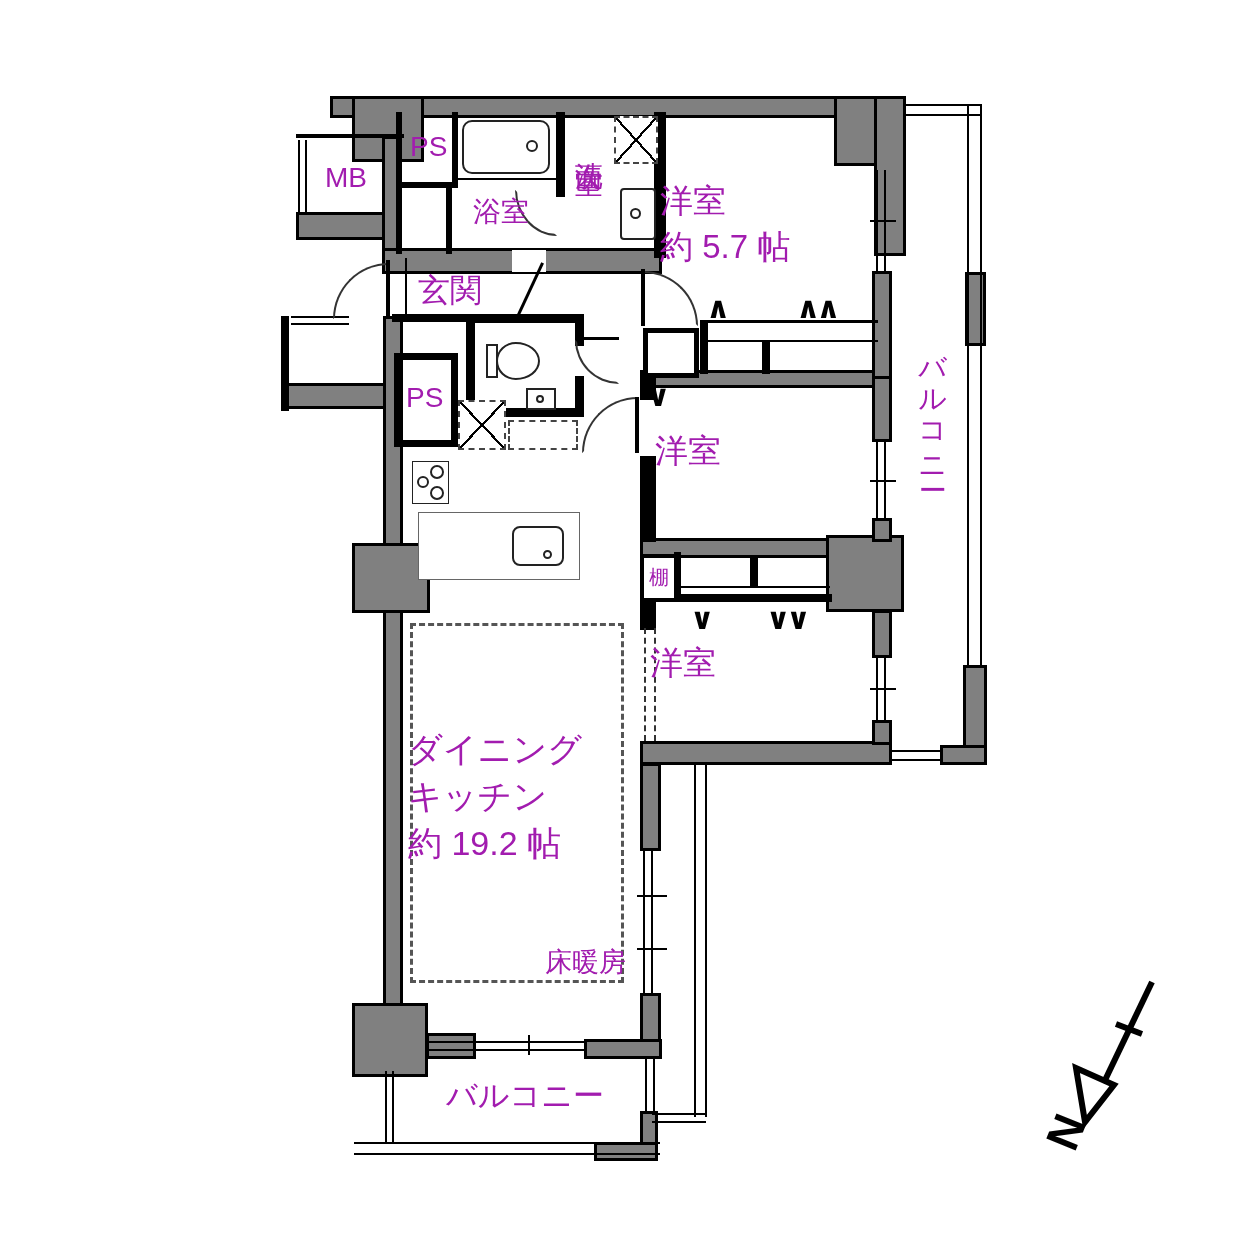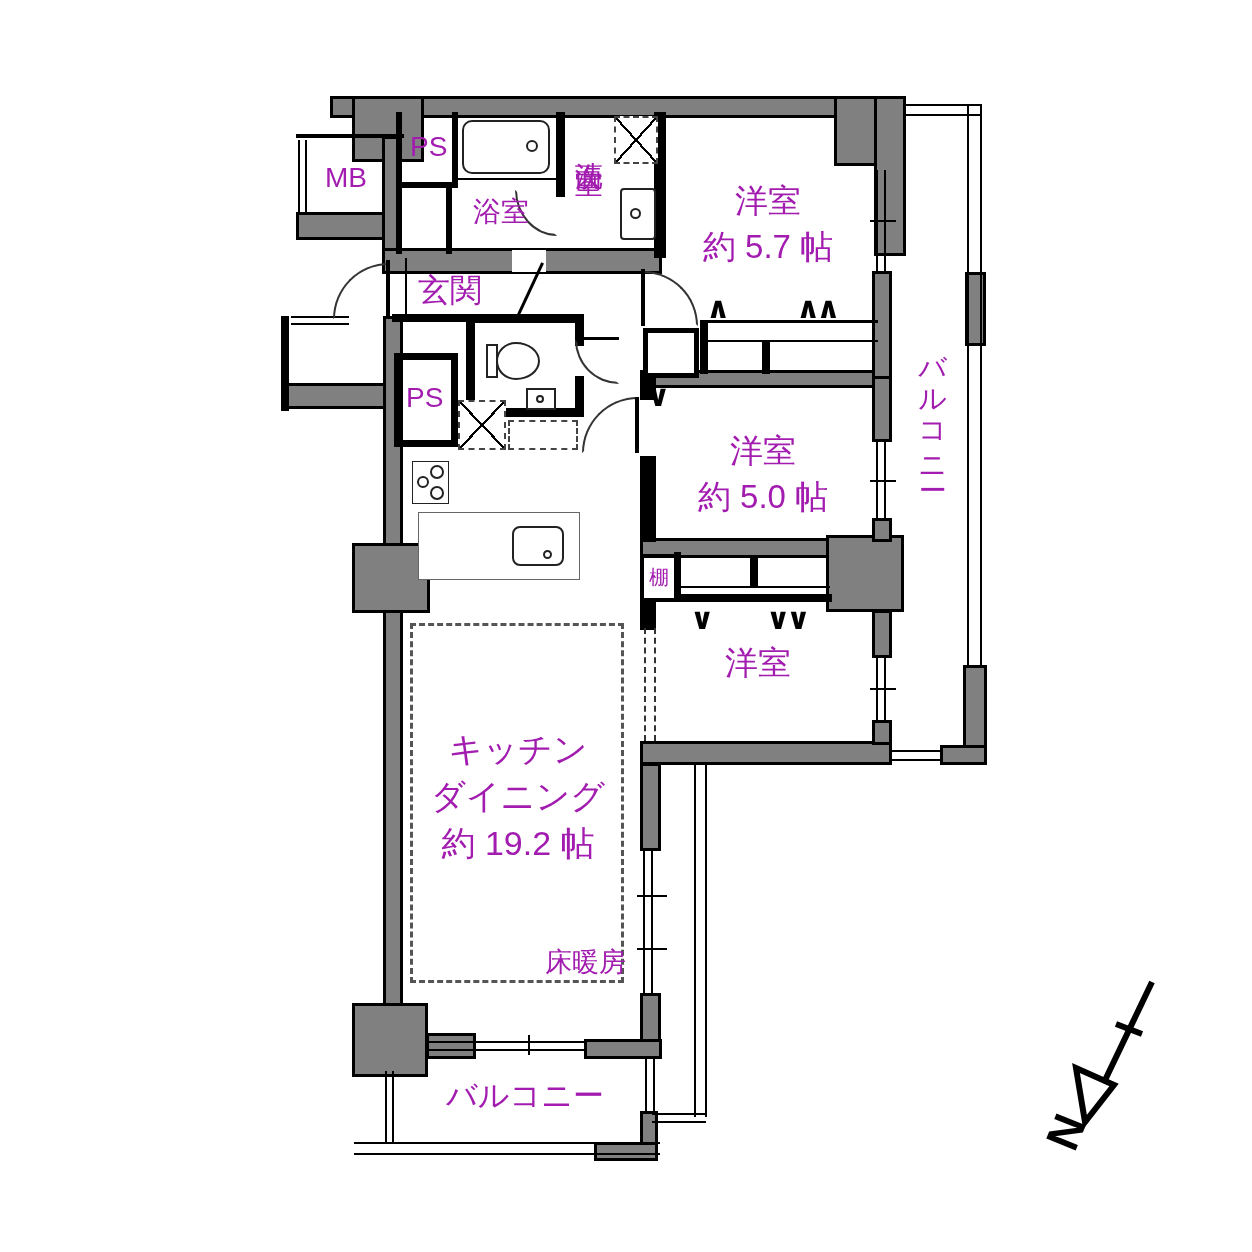--- a/index.html
+++ b/index.html
@@ -10,21 +10,21 @@
   .bk{background:#000}
   .rail{background:#000}
   .box{background:#fff;border:5px solid #000}
   .dash{border:2px dashed #444;background:#fff}
   .xcross{background-image:
      linear-gradient(to top right,transparent calc(50% - 1.1px),#000 calc(50% - 1.1px),#000 calc(50% + 1.1px),transparent calc(50% + 1.1px)),
      linear-gradient(to bottom right,transparent calc(50% - 1.1px),#000 calc(50% - 1.1px),#000 calc(50% + 1.1px),transparent calc(50% + 1.1px))}
   .fix{background:#fff;border:2px solid #222}
   .circ{background:#fff;border:2px solid #222;border-radius:50%}
   .lbl{color:#a21caf;white-space:nowrap;line-height:1.15}
-  .ctr{text-align:center}
+  .ctr{text-align:left}
   .vt{writing-mode:vertical-rl;text-orientation:mixed;letter-spacing:3px}
   .arc{background:transparent;border:2px solid transparent}
   .hang{font-family:"DejaVu Sans",sans-serif;font-weight:bold;color:#000;font-size:30px;line-height:1;letter-spacing:-4px}
   .dashline{border-left:2px dashed #333;background:transparent}
 </style>
 </head>
 <body>
 
 <div class="plan">
 
@@ -184,28 +184,27 @@
   <div class="abs lbl" style="left:418px;top:272px;font-size:32px">玄関</div>
   <div class="abs lbl" style="left:406px;top:382px;font-size:28px">PS</div>
   <div class="abs lbl" style="left:649px;top:566px;font-size:20px">棚</div>
 
   <div class="abs lbl ctr" style="left:660px;top:178px;width:216px;font-size:33px;line-height:1.4">
     <div>洋室</div>
     <div>約 5.7 帖</div>
   </div>
   <div class="abs lbl ctr" style="left:655px;top:428px;width:216px;font-size:33px;line-height:1.4">
     <div>洋室</div>
-    <div>約 5.0 帖</div>
   </div>
   <div class="abs lbl ctr" style="left:650px;top:640px;width:216px;font-size:33px;line-height:1.4">
     <div>洋室</div>
   </div>
   <div class="abs lbl ctr" style="left:408px;top:726px;width:220px;font-size:34px;line-height:1.38">
+    <div>ダイニング</div>
     <div>キッチン</div>
-    <div>ダイニング</div>
     <div>約 19.2 帖</div>
   </div>
   <div class="abs lbl" style="left:545px;top:947px;font-size:27px">床暖房</div>
   <div class="abs lbl" style="left:446px;top:1078px;font-size:31px">バルコニー</div>
   <div class="abs lbl vt" style="left:916px;top:336px;font-size:28px">バルコニー</div>
 
   <svg class="abs" style="left:1030px;top:955px" width="230" height="230" viewBox="0 0 230 230">
     <line x1="122" y1="27" x2="55" y2="167" stroke="#000" stroke-width="6"></line>
     <line x1="86" y1="69" x2="112" y2="79" stroke="#000" stroke-width="6"></line>
     <polygon points="55,167 46,113 84,130" fill="#fff" stroke="#000" stroke-width="6"></polygon>

